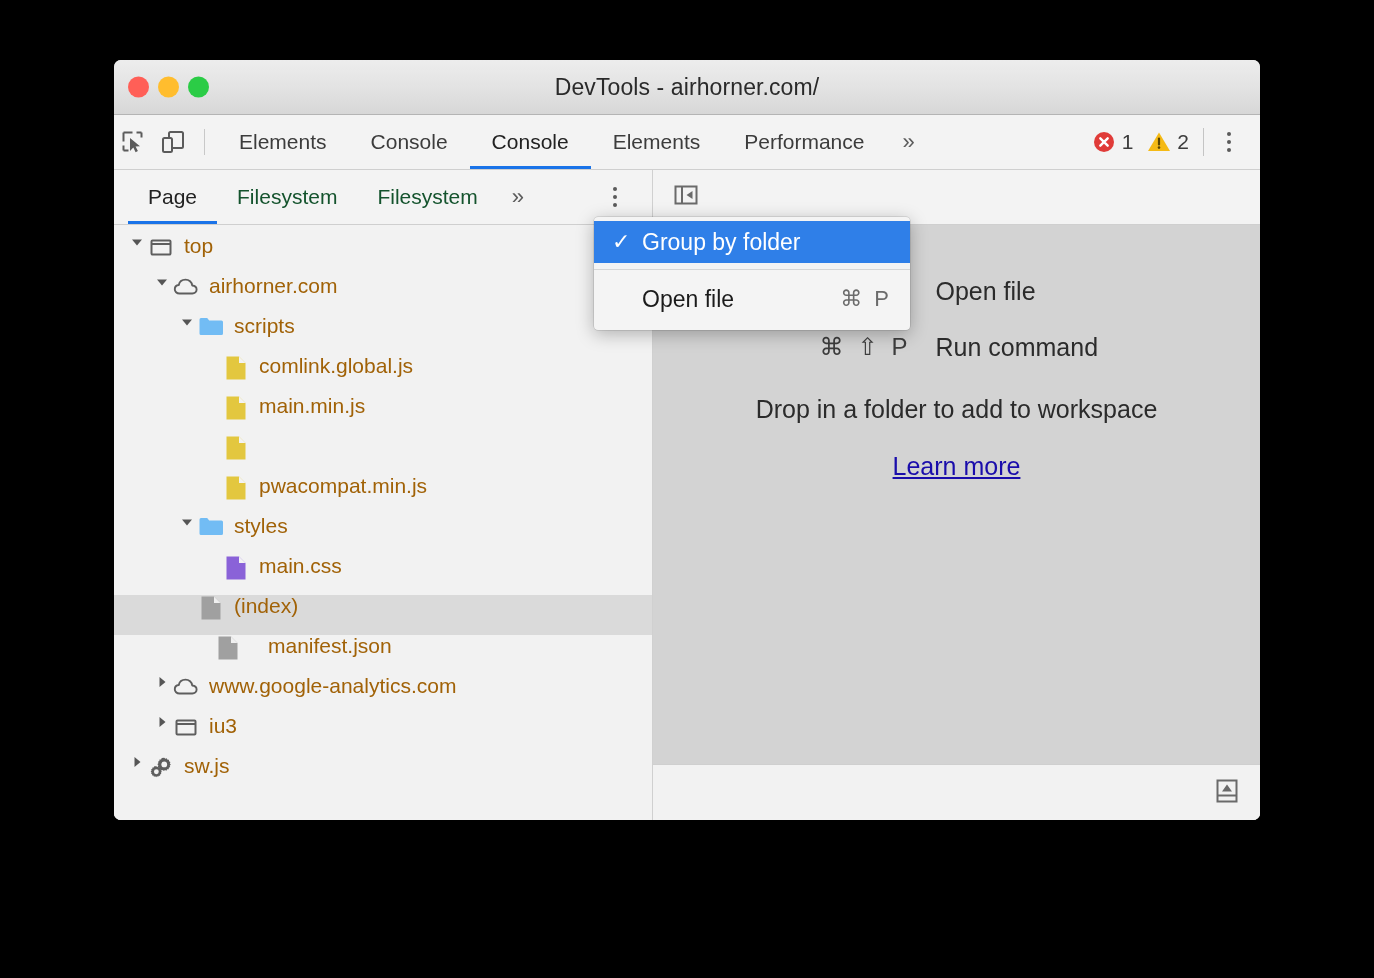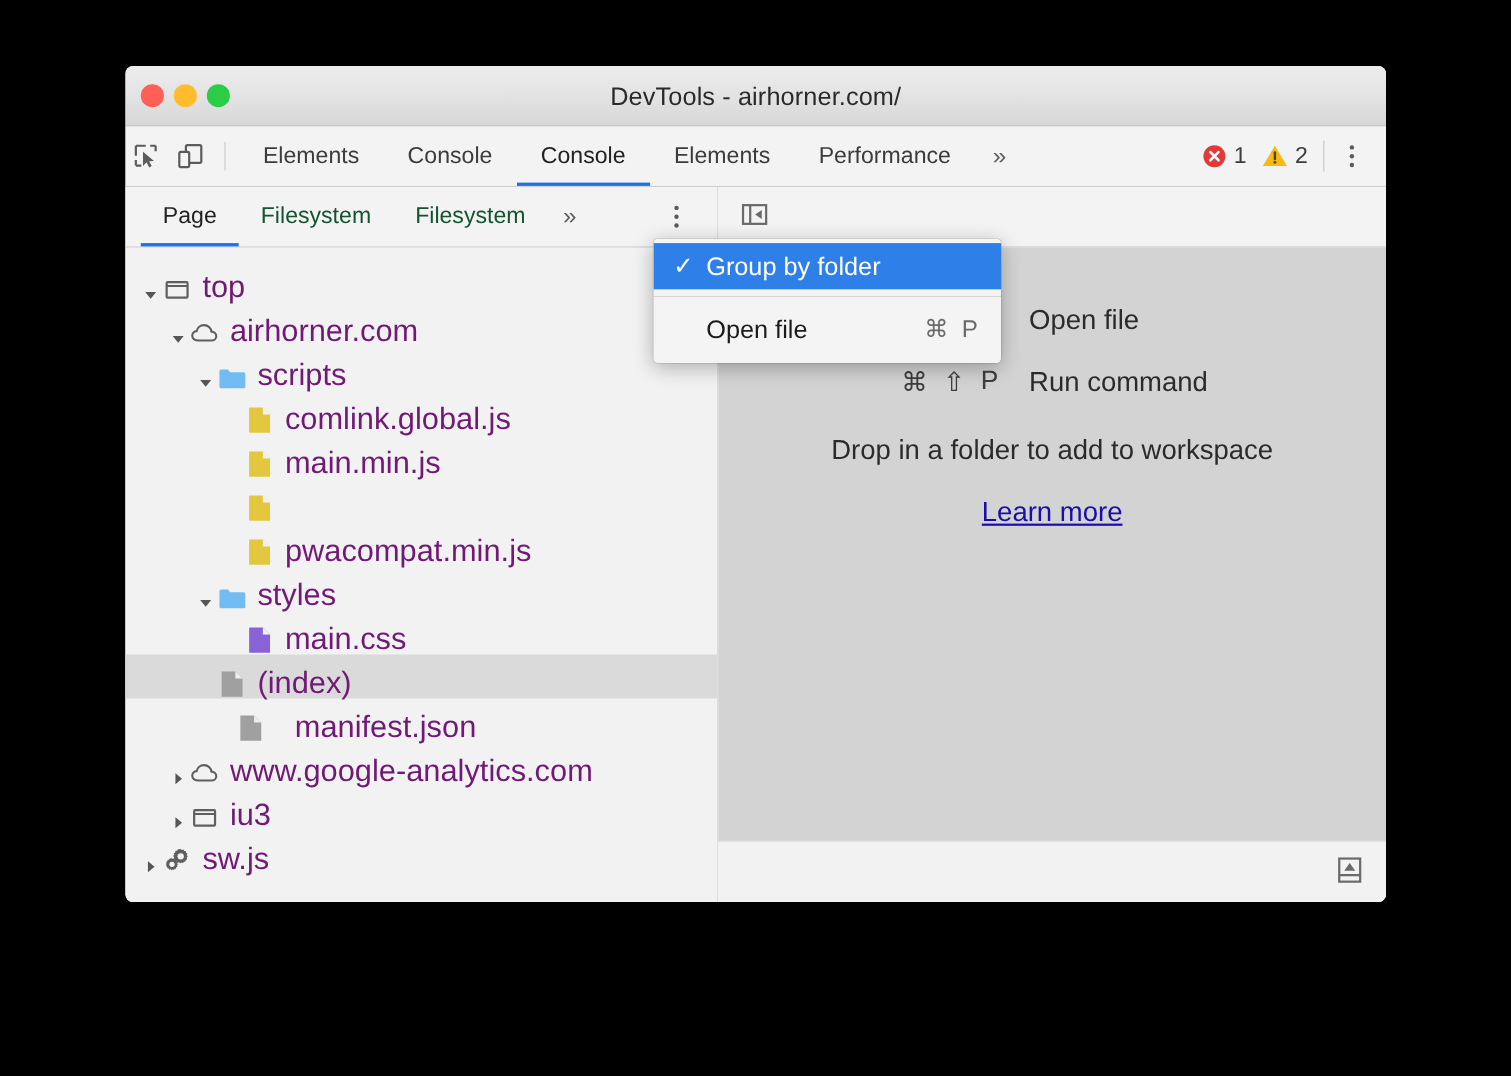--- a/index.html
+++ b/index.html
@@ -103,22 +103,22 @@
   .subtab.active { color: #222; }
   .subtab.active::after {
     content: ""; position: absolute; left: 0; right: 0; bottom: 0;
     height: 3px; background: #1a73e8;
   }
   .subtab.chev { font-size: 22px; color: #5c5c5c; padding: 0 14px; }
   .nav-kebab { margin-left: auto; margin-right: 18px; }
 
   .tree { flex: 1; overflow: hidden; padding-top: 10px; background: #f2f2f2; }
   .row {
-    display: flex; align-items: flex-end;
-    height: 40px; font-size: 28px; color: #701a75;
+    display: flex; align-items: flex-start;
+    height: 40px; font-size: 21px; color: #a16207;
     white-space: nowrap;
   }
   .row.selected { background: #dadada; }
   .tw {
     width: 22px; min-width: 22px; display: flex; align-items: center; justify-content: center;
     color: #555; font-size: 12px;
   }
   .tw.none { color: transparent; }
   .ico { width: 26px; min-width: 26px; display: flex; align-items: center; justify-content: center; margin-right: 10px; }
   .label { line-height: 1; }

